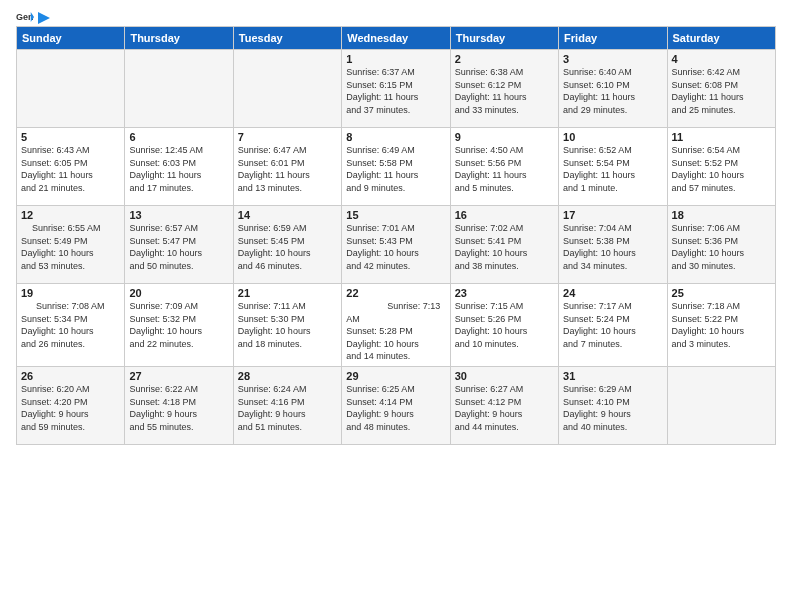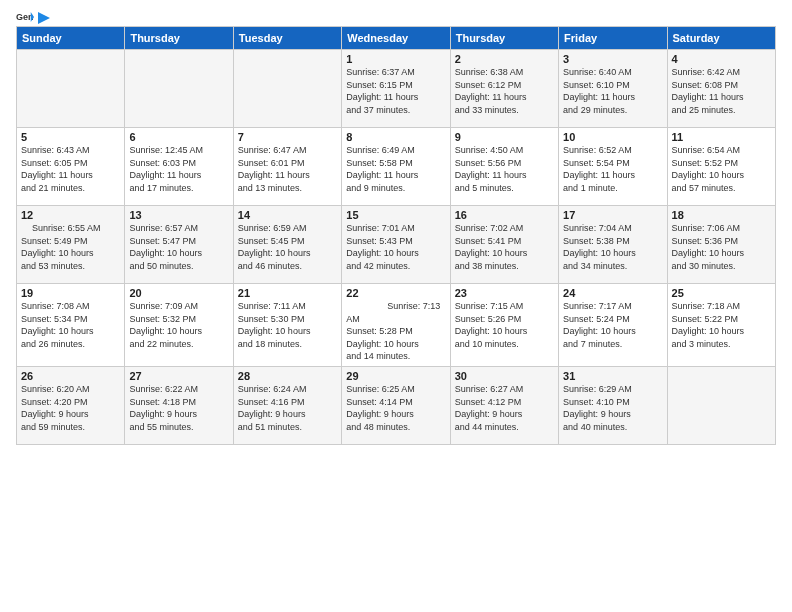--- a/index.html
+++ b/index.html
@@ -201,21 +201,21 @@
           <td><span class="day-number">17</span><span class="day-info" style="white-space: pre-line;">Sunrise: 7:04 AM
 Sunset: 5:38 PM
 Daylight: 10 hours
 and 34 minutes.</span></td>
           <td><span class="day-number">18</span><span class="day-info" style="white-space: pre-line;">Sunrise: 7:06 AM
 Sunset: 5:36 PM
 Daylight: 10 hours
 and 30 minutes.</span></td>
         </tr>
         <tr>
-          <td><span class="day-number">19</span><span class="day-info" style="white-space: pre-line;">Sunrise: 7:08 AM
+          <td><span class="day-number">19</span><span class="day-info" style="white-space: pre-line; margin-left: 15px;">Sunrise: 7:08 AM
 Sunset: 5:34 PM
 Daylight: 10 hours
 and 26 minutes.</span></td>
           <td><span class="day-number">20</span><span class="day-info" style="white-space: pre-line;">Sunrise: 7:09 AM
 Sunset: 5:32 PM
 Daylight: 10 hours
 and 22 minutes.</span></td>
           <td><span class="day-number">21</span><span class="day-info" style="white-space: pre-line;">Sunrise: 7:11 AM
 Sunset: 5:30 PM
 Daylight: 10 hours

